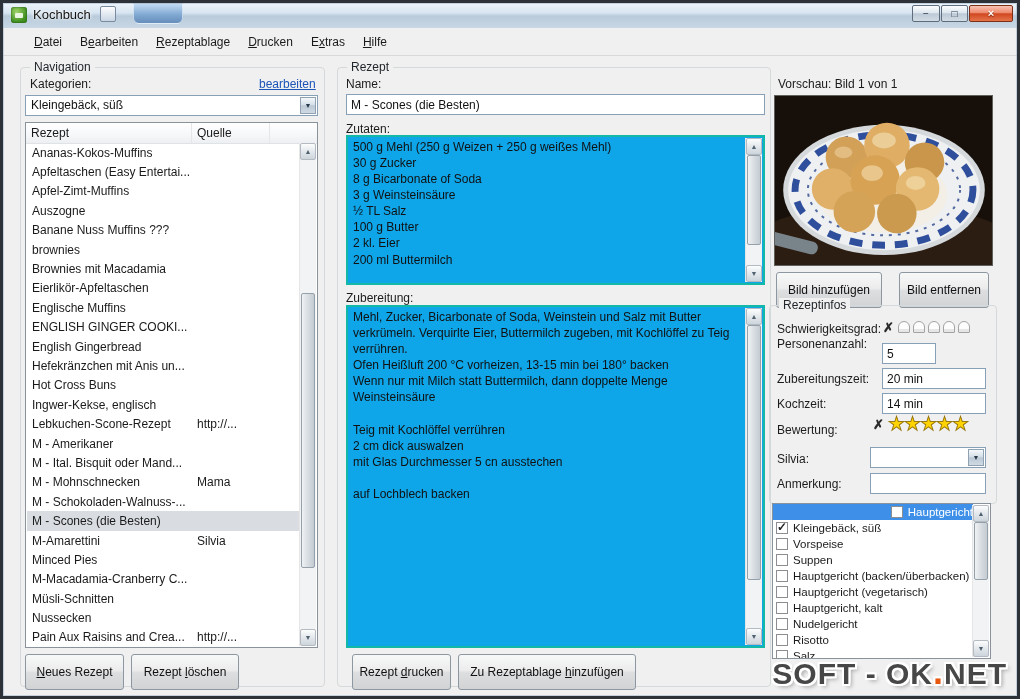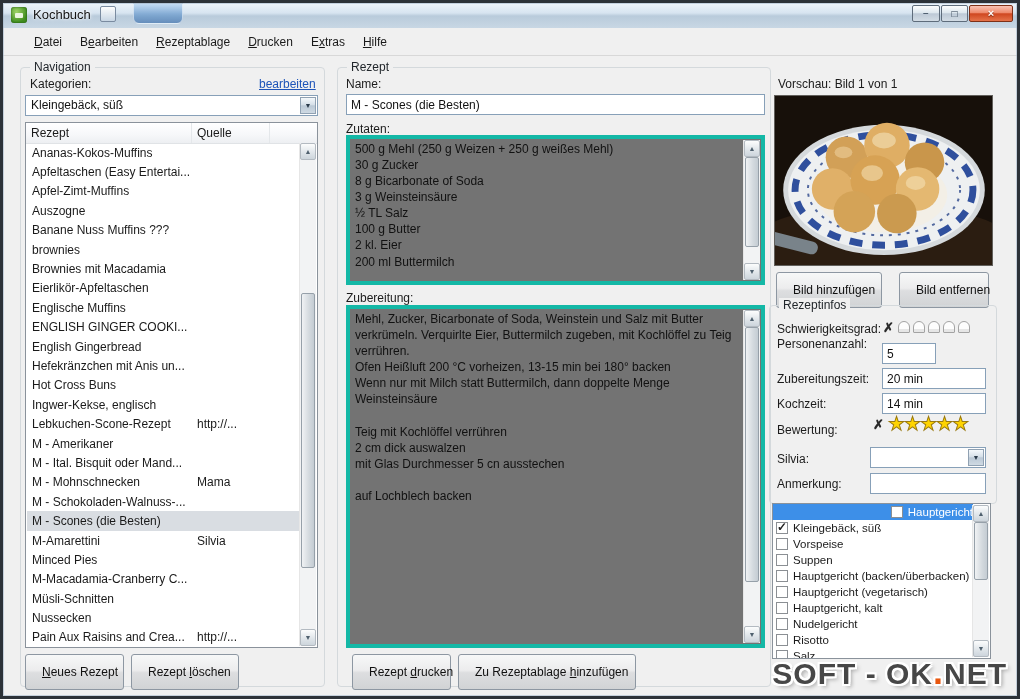--- a/index.html
+++ b/index.html
@@ -28,28 +28,28 @@
     border-bottom:1px solid #d8d8d8;display:flex;align-items:center;padding-left:22px;box-sizing:border-box;}
   .menu-item{font-size:12px;color:#1a1a1a;padding:4px 9px;white-space:nowrap;}
   
   .client{position:absolute;left:3px;right:3px;top:56px;bottom:3px;}
   .group{position:absolute;border:1px solid #d4d9dc;border-radius:4px;}
   .legend{position:absolute;top:-8px;left:9px;background:#f0f0f0;padding:0 4px;font-size:12px;color:#22272c;white-space:nowrap;}
   .lbl{position:absolute;font-size:12px;color:#1b1b1b;white-space:nowrap;}
   .link{position:absolute;font-size:12px;color:#1d54b8;text-decoration:underline;cursor:pointer;white-space:nowrap;}
   .tb{position:absolute;border:1px solid #87a0b8;background:#fff;font:12px "Liberation Sans",sans-serif;
     padding:1px 4px;box-sizing:border-box;height:21px;outline:none;color:#111;}
-  .textbox{position:absolute;border:4px solid #14b8a6;background:#737373;box-sizing:border-box;}
+  .textbox{position:absolute;border:2px solid #14b8a6;background:#0ea5e9;box-sizing:border-box;}
   .textbox textarea{position:absolute;left:0;top:0;bottom:0;right:17px;width:calc(100% - 17px);height:100%;
     border:0;resize:none;outline:0;font:12px/1.34 "Liberation Sans",sans-serif;padding:2px 5px;
     box-sizing:border-box;background:transparent;overflow:hidden;color:#111;}
   .btn-std{position:absolute;box-sizing:border-box;height:36px;
     background:linear-gradient(#f7f8f8,#ececed 45%,#dddee0 52%,#d1d3d5);
     border:1px solid #8d97a2;border-radius:3px;font:12px "Liberation Sans",sans-serif;color:#111;
-    text-align:center;padding:0 16px;cursor:default;white-space:nowrap;}
+    text-align:center;padding:0 6px;cursor:default;white-space:nowrap;}
   
   .combo{position:absolute;background:#fff;border:1px solid #87a0b8;box-sizing:border-box;height:21px;}
   .combo .val{padding:2px 20px 2px 5px;font-size:12px;white-space:nowrap;overflow:hidden;color:#111;}
   .combo .cbtn{position:absolute;right:1px;top:1px;bottom:1px;width:16px;
     background:linear-gradient(#f4f8fb,#d5dfe8 45%,#bac8d5 52%,#cfdae3);
     border:1px solid #90a1b2;box-sizing:border-box;text-align:center;font-size:7px;color:#2a3a4a;line-height:16px;}
   
   .listview{position:absolute;background:#fff;border:1px solid #8a929b;box-sizing:border-box;}
   .lv-header{position:absolute;left:0;top:0;right:0;height:20px;display:flex;border-bottom:1px solid #e0e3e6;}
   .lv-header .h{box-sizing:border-box;border-right:1px solid #e4e7ea;

